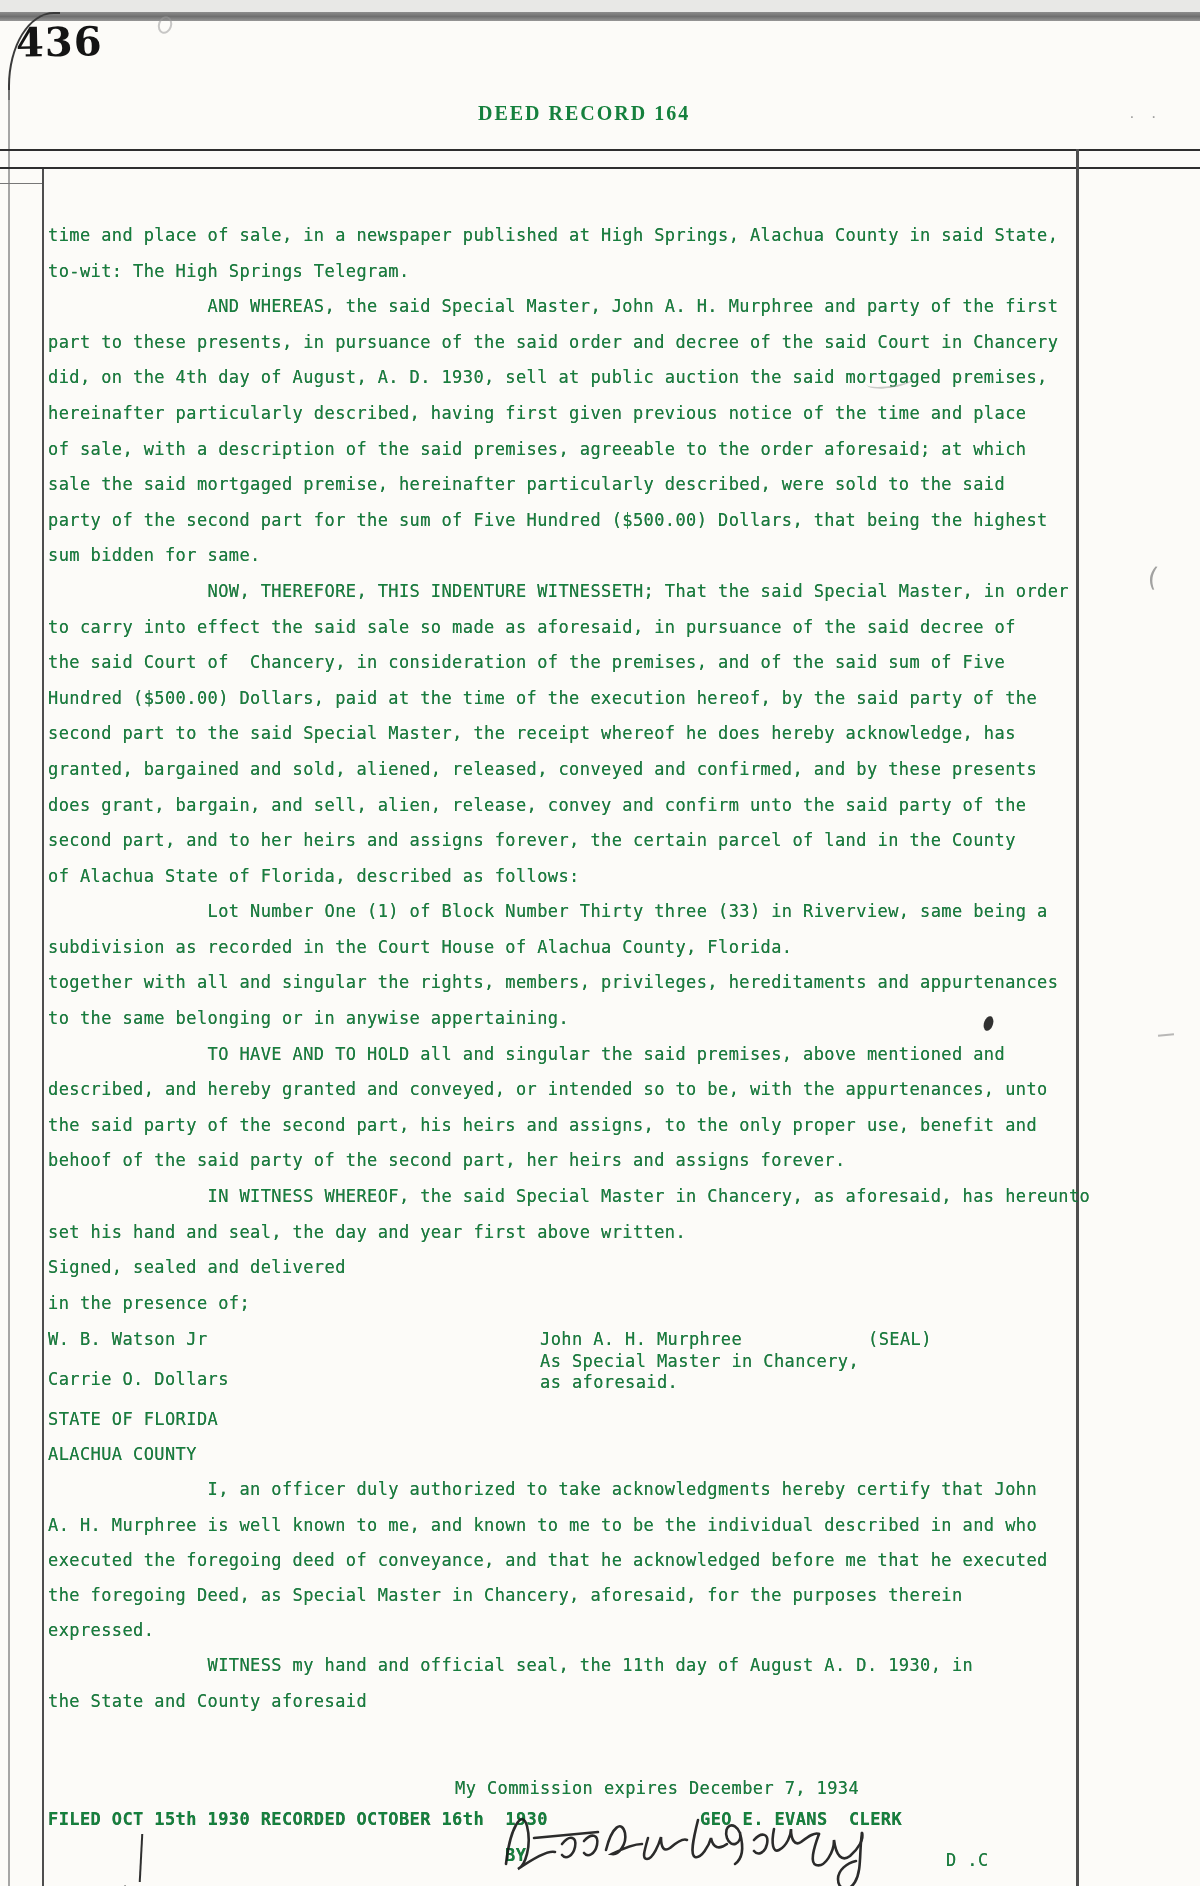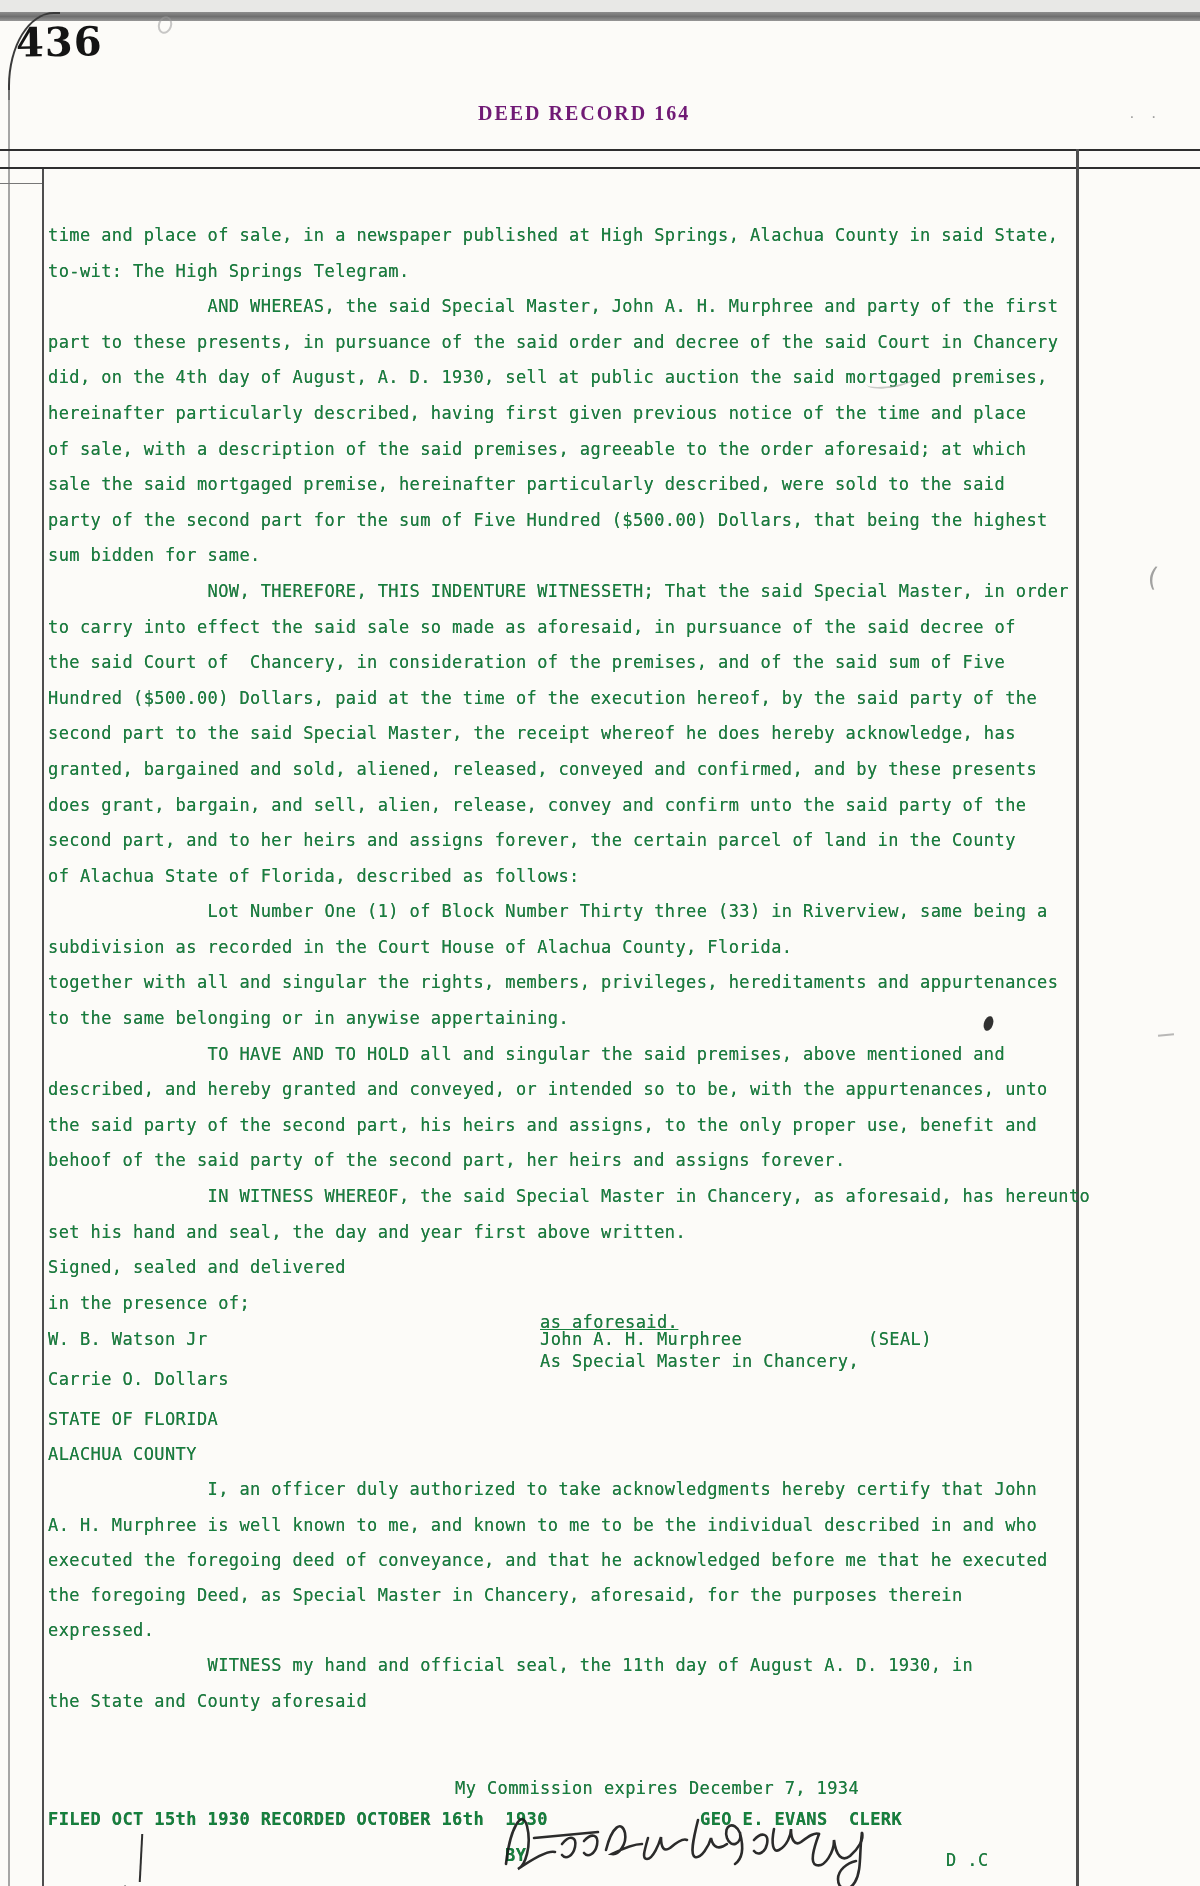--- a/index.html
+++ b/index.html
@@ -18,21 +18,21 @@
   .ack-text{position:absolute;left:48px;top:1390px;line-height:35.2px;}
 
   .page-number{
     position:absolute;left:16px;top:6px;
     font-family:"DejaVu Serif",serif;font-weight:bold;
     font-size:40px;letter-spacing:1px;color:#141414;transform:rotate(-1deg);
   }
   .header-title{
     position:absolute;left:478px;top:90px;
     font-family:"Liberation Serif",serif;font-weight:700;
-    font-size:20px;letter-spacing:2px;color:#701a75;
+    font-size:20px;letter-spacing:2px;color:#15803d;
   }
   .rule{position:absolute;left:0;width:1200px;background:#2e2e2e;}
   .rule-top{top:137px;height:2px;}
   .rule-band{top:142px;height:9px;background:linear-gradient(#8d8d8d,#6f6f6f,#979797);}
   .rule-bottom{top:155px;height:2px;}
   .border-left-col{position:absolute;left:42px;top:157px;width:2px;height:1729px;background:#4e4e4e;}
   .border-right-col{position:absolute;left:1076px;top:137px;width:3px;height:1741px;background:#4e4e4e;}
   .tick-left{position:absolute;left:0;top:171px;width:42px;height:1px;background:#777;}
   .bottom-rule{position:absolute;left:268px;top:1875px;width:932px;height:3px;background:#3c3c3c;}
 
@@ -46,21 +46,21 @@
     position:absolute;left:158px;top:4px;width:10px;height:14px;
     border:2px solid #9a9a9a;border-radius:50%;opacity:.55;transform:rotate(18deg);
   }
 
   .sig-row{position:absolute;white-space:pre;}
   .w1{left:48px;top:1317px;}
   .w2{left:48px;top:1357px;}
   .g1{left:540px;top:1317px;}
   .g1 .seal{position:absolute;left:328px;top:0;}
   .g2{left:540px;top:1339px;}
-  .g3{left:540px;top:1300px;text-decoration:underline;}
+  .g3{left:540px;top:1360px;}
   .notary-block{position:absolute;left:380px;top:1708px;line-height:23px;}
   .commission{position:absolute;left:455px;top:1766px;}
   .filed-line{position:absolute;left:48px;top:1797px;font-weight:bold;}
   .clerk-line{position:absolute;left:700px;top:1797px;font-weight:bold;}
   .by-label{position:absolute;left:505px;top:1833px;font-weight:bold;}
   .dc-label{position:absolute;left:946px;top:1838px;}
   .signature-svg{position:absolute;left:498px;top:1788px;}
 
   
   .ink-dot{position:absolute;left:984px;top:1004px;width:9px;height:15px;background:#1b1b1b;border-radius:50%;transform:rotate(18deg);opacity:.9;}

